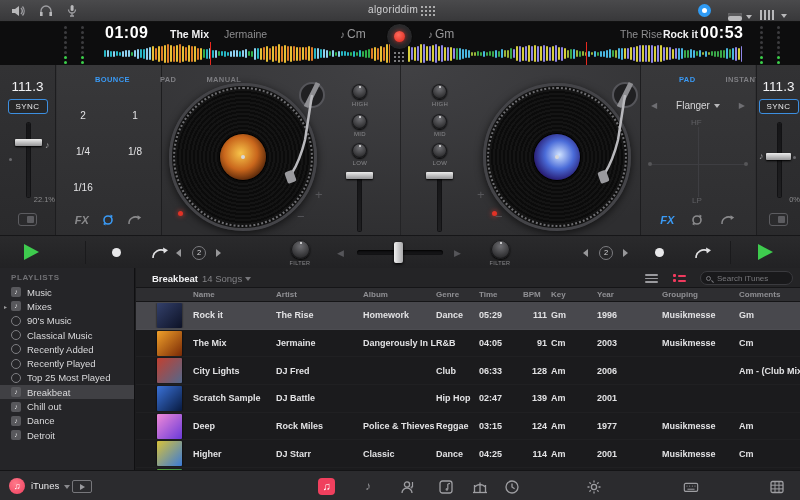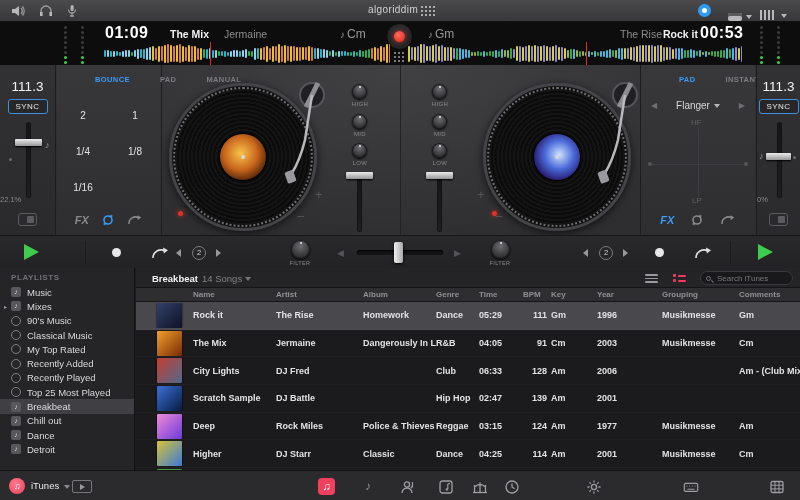--- a/index.html
+++ b/index.html
@@ -48,21 +48,21 @@
   .p-loop{left:57px;width:105px;border-right:1px solid #1d1d1f;background:linear-gradient(#38383a,#2e2e30);}
   .p-fx{left:640px;width:115px;border-left:1px solid #1d1d1f;background:linear-gradient(#38383a,#2e2e30);}
   .p-bpm-b{left:756px;width:44px;border-left:1px solid #1d1d1f;}
   .centerline{position:absolute;left:400px;top:0;width:1px;height:170px;background:#232325;}
   .bpmtxt{position:absolute;top:14px;left:0;width:100%;text-align:center;font-size:13.5px;color:#f2f2f4;}
   .syncbtn{position:absolute;top:34px;left:50%;transform:translateX(-50%);width:40px;height:15px;
     border:1px solid #3d8fe0;border-radius:3px;color:#e8e8ea;font-size:8px;line-height:13px;text-align:center;
     background:rgba(10,10,12,.25);letter-spacing:.5px;}
   .vtrack{position:absolute;width:3px;border-radius:2px;background:linear-gradient(#151517,#1f1f21);box-shadow:0 0 0 1px #121214;}
   .vhandle{position:absolute;height:7px;border-radius:1px;background:linear-gradient(#ececec,#969698);box-shadow:0 1px 2px #000;}
-  .pct{position:absolute;left:0;width:100%;text-align:left;font-size:7.5px;color:#8a8a8c;}
+  .pct{position:absolute;left:0;width:100%;text-align:right;font-size:7.5px;color:#8a8a8c;}
   .lockico{position:absolute;width:19px;height:13px;border:1px solid #5c5c60;border-radius:3px;}
   .lockico::after{content:"";position:absolute;right:2px;top:2px;width:7px;height:7px;background:#5c5c60;border-radius:1px;}
   .notesm{position:absolute;font-size:9px;color:#9a9a9c;}
   .tickdot{position:absolute;width:3px;height:3px;border-radius:50%;background:#6a6a6e;}
   .tabs{position:absolute;top:10px;left:0;width:100%;display:flex;justify-content:space-around;padding:0 8px;}
   .tabs span{font-size:7.5px;font-weight:bold;color:#7e7e82;letter-spacing:.4px;padding-left:30px;}
   .tabs span.on{color:#3a9af5;}
   .loopgrid{position:absolute;top:32px;left:0;width:100%;height:108px;display:grid;grid-template-columns:1fr 1fr;grid-template-rows:1fr 1fr 1fr;}
   .loopgrid span{display:flex;align-items:center;justify-content:center;font-size:10px;color:#e4e4e6;}
   .fxrow{position:absolute;bottom:8px;left:0;width:100%;display:flex;justify-content:space-around;align-items:center;padding:0 12px;}
@@ -644,25 +644,20 @@
             <span class="sb-label">90's Music</span>
           </div>
           <div class="sb-item">
             <span class="disc"></span>
             <span class="sb-ico smart"></span>
             <span class="sb-label">Classical Music</span>
           </div>
           <div class="sb-item">
             <span class="disc"></span>
             <span class="sb-ico smart"></span>
-            <span class="sb-label">My Top Rated</span>
-          </div>
-          <div class="sb-item">
-            <span class="disc"></span>
-            <span class="sb-ico smart"></span>
             <span class="sb-label">Recently Added</span>
           </div>
           <div class="sb-item">
             <span class="disc"></span>
             <span class="sb-ico smart"></span>
             <span class="sb-label">Recently Played</span>
           </div>
           <div class="sb-item">
             <span class="disc"></span>
             <span class="sb-ico smart"></span>

